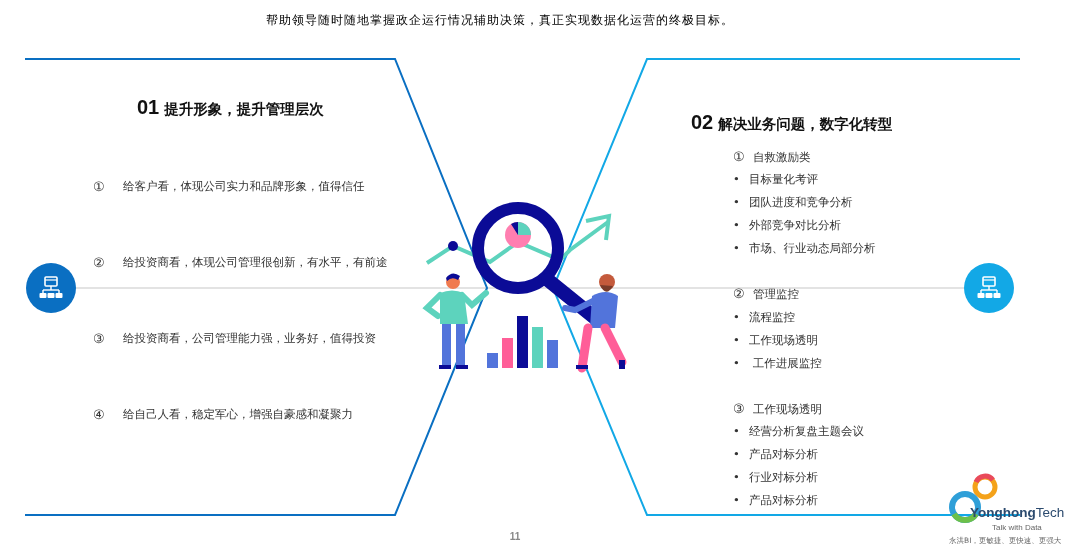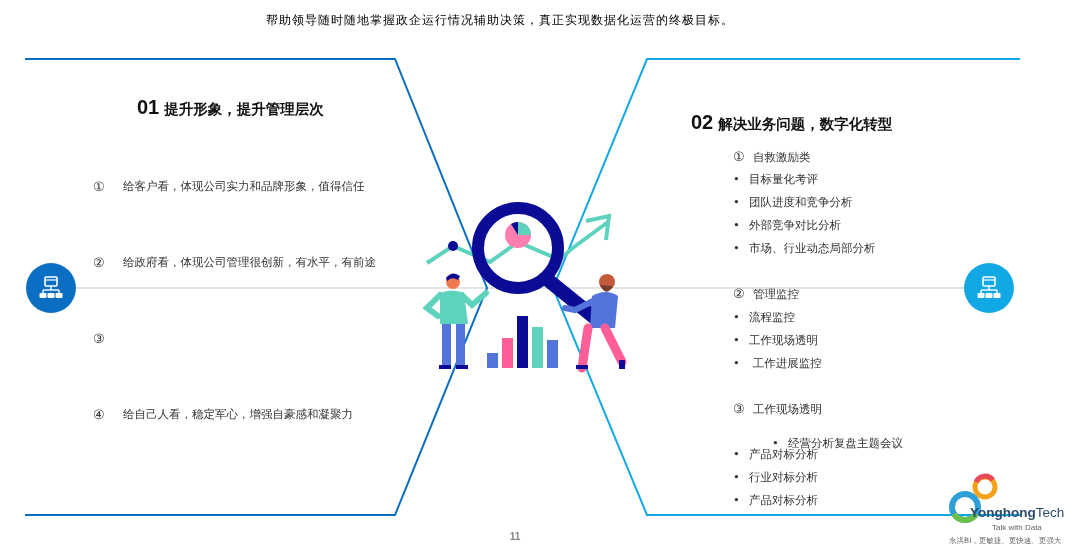--- a/index.html
+++ b/index.html
@@ -38,24 +38,25 @@
   <span class="num">01</span>
   <span>提升形象，提升管理层次</span>
 </div>
 
 <div class="abs left-item" style="left:93px; top:179px;">
   <span class="marker">①</span>
   <span>给客户看，体现公司实力和品牌形象，值得信任</span>
 </div>
 <div class="abs left-item" style="left:93px; top:255px;">
   <span class="marker">②</span>
-  <span>给政府看，体现公司管理很创新，有水平，有前途</span>
+  <span>给投资商看，体现公司管理很创新，有水平，有前途</span>
 </div>
 <div class="abs left-item" style="left:93px; top:331px;">
   <span class="marker">③</span>
+  <span>给投资商看，公司管理能力强，业务好，值得投资</span>
 </div>
 <div class="abs left-item" style="left:93px; top:407px;">
   <span class="marker">④</span>
   <span>给自己人看，稳定军心，增强自豪感和凝聚力</span>
 </div>
 
 <div class="abs node-circle" style="left:26px; top:263px; background:#0a6fc2;">
   <svg width="26" height="26" viewBox="0 0 26 26">
     <rect x="7" y="2" width="12" height="9" rx="1" fill="none" stroke="#fff" stroke-width="1.6"></rect>
     <line x1="7" y1="5" x2="19" y2="5" stroke="#fff" stroke-width="1.2"></line>
@@ -87,21 +88,21 @@
   <div class="r-row head" style="top:286px;">
     <span class="marker">②</span><span>管理监控</span>
   </div>
   <div class="r-row" style="top:310px;"><span class="marker">•</span><span>流程监控</span></div>
   <div class="r-row" style="top:333px;"><span class="marker">•</span><span>工作现场透明</span></div>
   <div class="r-row" style="top:356px;"><span class="marker">•</span><span style="white-space:pre;"> 工作进展监控</span></div>
 
   <div class="r-row head" style="top:401px;">
     <span class="marker">③</span><span>工作现场透明</span>
   </div>
-  <div class="r-row" style="top:436px;margin-left:39px;"><span class="marker">•</span><span>经营分析复盘主题会议</span></div>
+  <div class="r-row" style="top:424px;"><span class="marker">•</span><span>经营分析复盘主题会议</span></div>
   <div class="r-row" style="top:447px;"><span class="marker">•</span><span>产品对标分析</span></div>
   <div class="r-row" style="top:470px;"><span class="marker">•</span><span>行业对标分析</span></div>
   <div class="r-row" style="top:493px;"><span class="marker">•</span><span>产品对标分析</span></div>
 </div>
 
 <div class="abs node-circle" style="left:964px; top:263px; background:#12a8e6;">
   <svg width="26" height="26" viewBox="0 0 26 26">
     <rect x="7" y="2" width="12" height="9" rx="1" fill="none" stroke="#fff" stroke-width="1.6"></rect>
     <line x1="7" y1="5" x2="19" y2="5" stroke="#fff" stroke-width="1.2"></line>
     <line x1="13" y1="11" x2="13" y2="15" stroke="#fff" stroke-width="1.4"></line>

